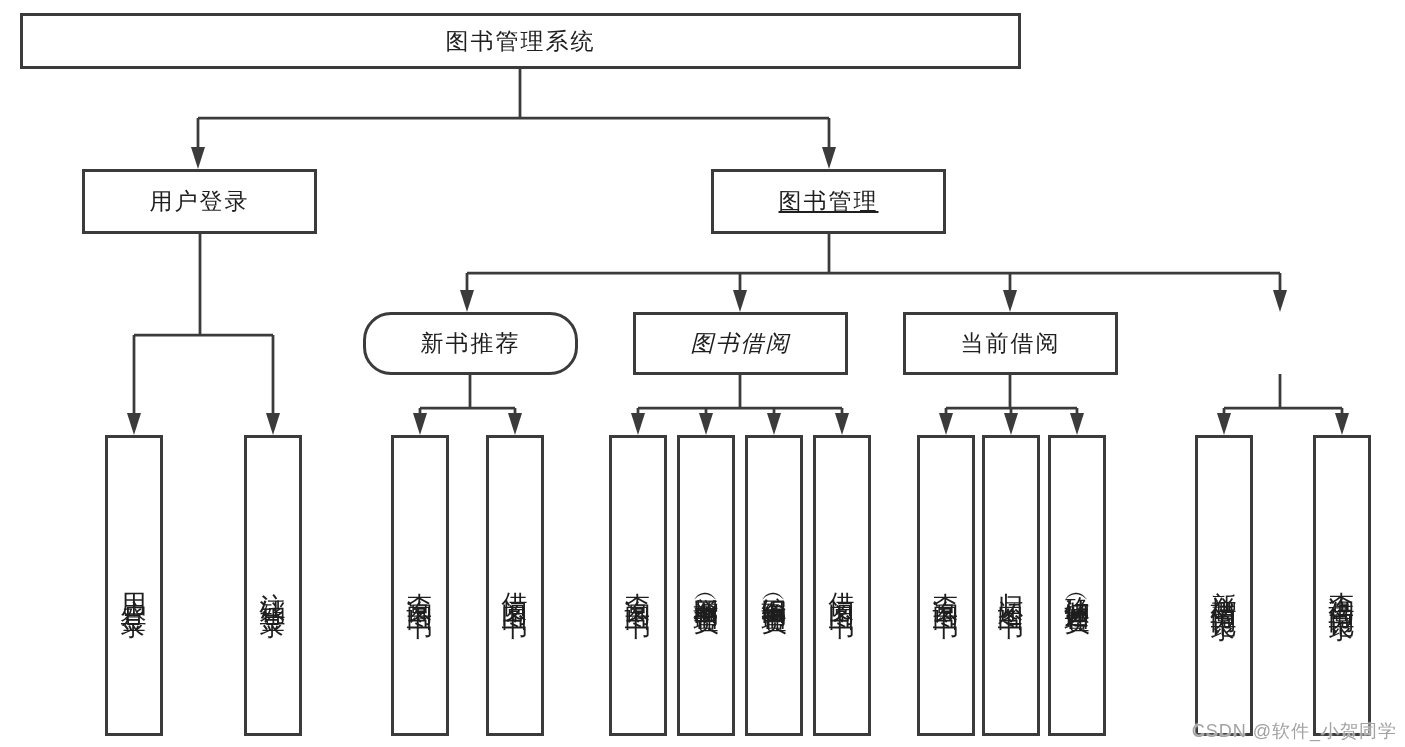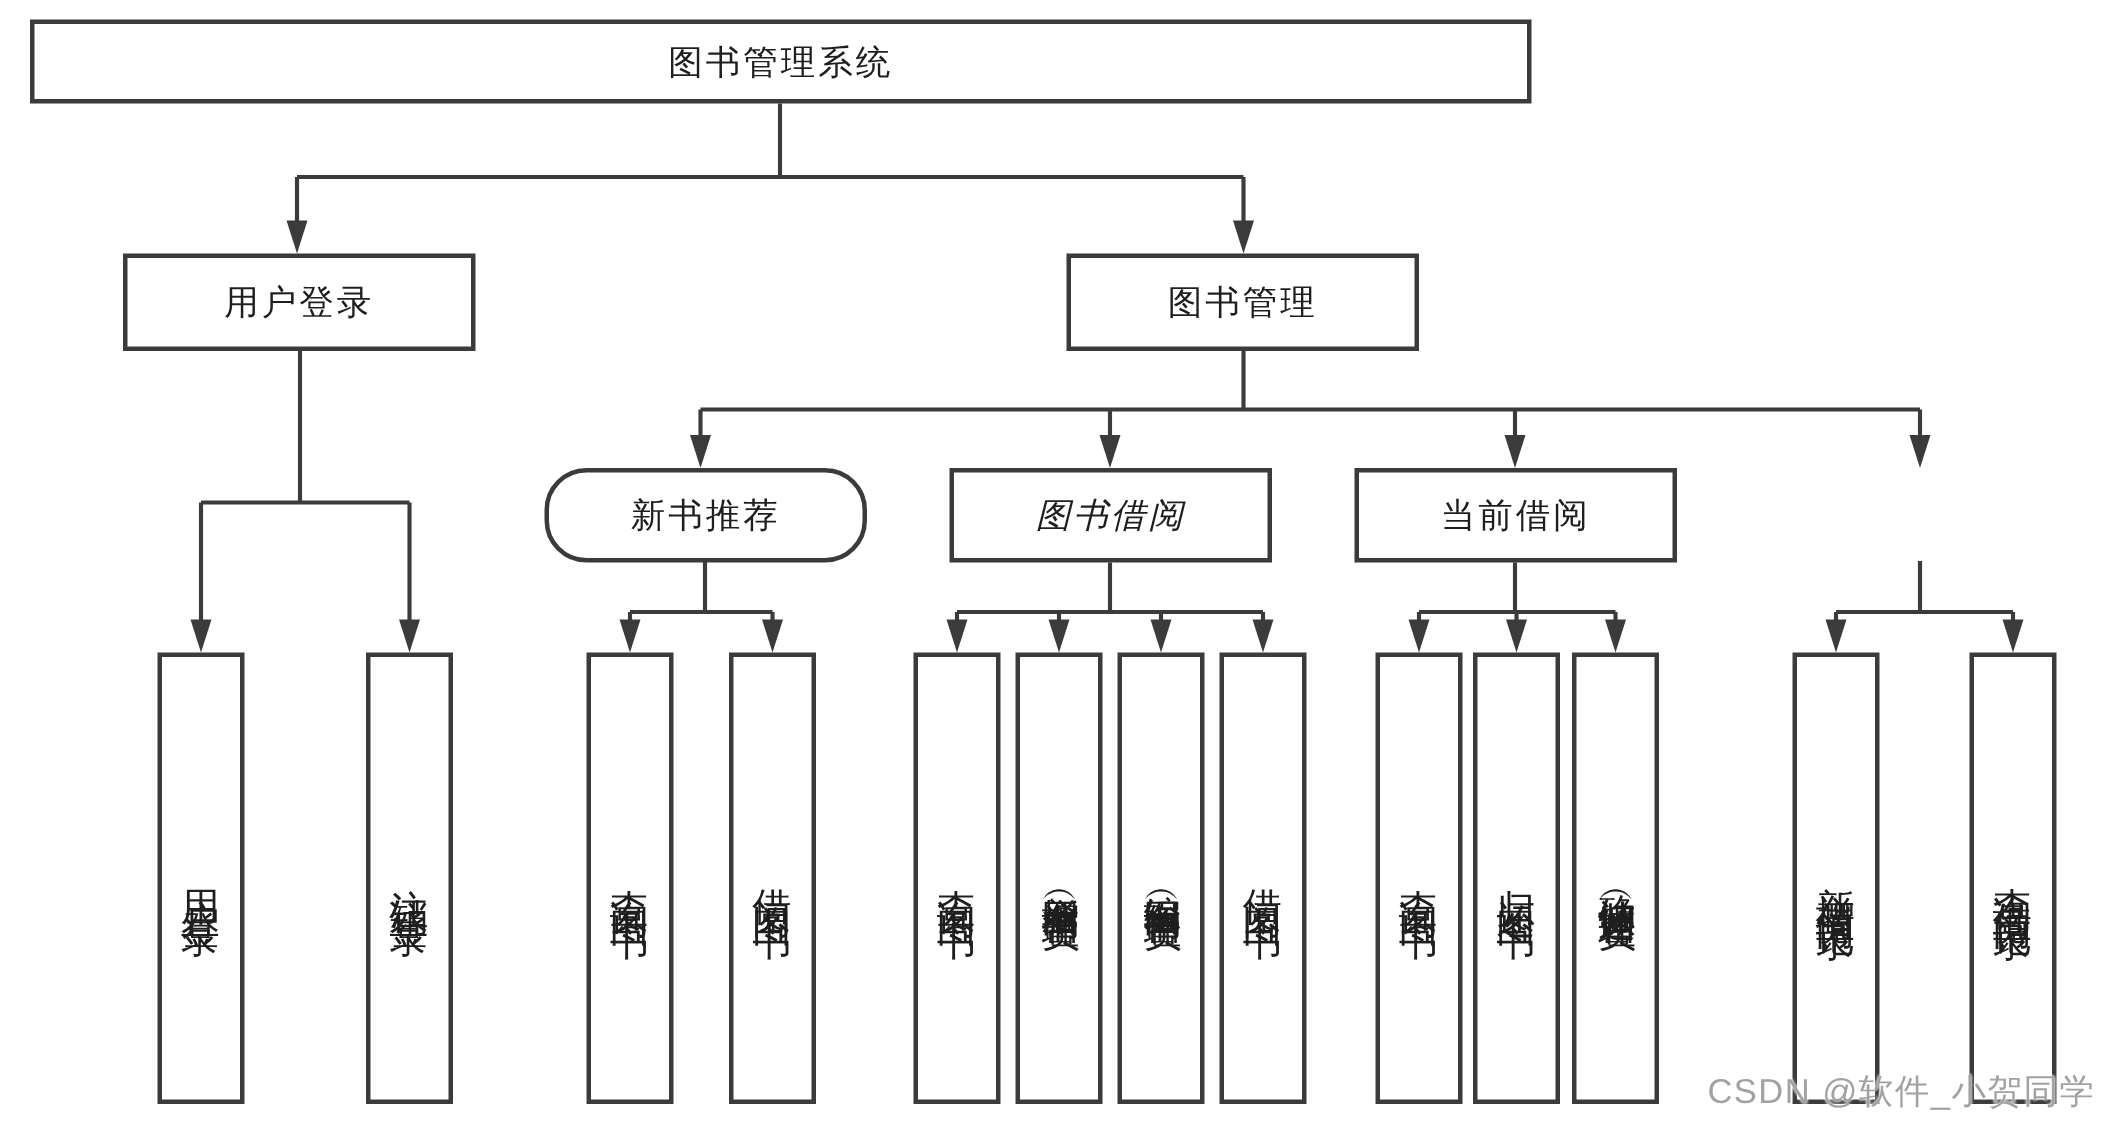--- a/index.html
+++ b/index.html
@@ -43,21 +43,21 @@
     letter-spacing: 7px;
     line-height: 1;
   }
   .leaf.long { font-size: 25px; letter-spacing: 2px; }
   .leaf.mid  { font-size: 26px; letter-spacing: 5px; }
 
   .watermark {
     position: absolute;
     right: 8px;
     bottom: 4px;
-    font-size: 23px;
+    font-size: 18px;
     letter-spacing: 1px;
     color: var(--watermark);
     text-shadow: 0 0 2px #ffffff, 0 0 2px #ffffff;
     z-index: 5;
     white-space: nowrap;
   }
 </style>
 </head>
 <body>
 
@@ -109,21 +109,21 @@
     <g>
       <path d="M1280,374 V408 M1224,408 H1342 M1224,408 V415 M1342,408 V415"></path>
       <polygon points="1217,413 1231,413 1224,435"></polygon>
       <polygon points="1335,413 1349,413 1342,435"></polygon>
     </g>
   </svg>
 
   <div class="box hlabel" style="left:20px; top:13px; width:1001px; height:56px;">图书管理系统</div>
 
   <div class="box hlabel" style="left:82px; top:169px; width:235px; height:65px;">用户登录</div>
-  <div class="box hlabel" style="left:711px; top:169px; width:235px; height:65px;">图书管理</div>
+  <div class="box hlabel" style="left:711px; top:169px; width:235px; height:65px;text-decoration:underline;">图书管理</div>
 
   <div class="box hlabel" style="left:363px; top:312px; width:215px; height:63px;border-radius:28px;">新书推荐</div>
   <div class="box hlabel" style="left:633px; top:312px; width:215px; height:63px;font-style:italic;">图书借阅</div>
   <div class="box hlabel" style="left:903px; top:312px; width:215px; height:63px;">当前借阅</div>
 
   <div class="box leaf" style="left:105px; top:435px; width:58px; height:301px;">用户登录</div>
   <div class="box leaf" style="left:244px; top:435px; width:58px; height:301px;">注销登录</div>
 
   <div class="box leaf" style="left:391px; top:435px; width:58px; height:301px;">查询图书</div>
   <div class="box leaf" style="left:486px; top:435px; width:58px; height:301px;">借阅图书</div>

